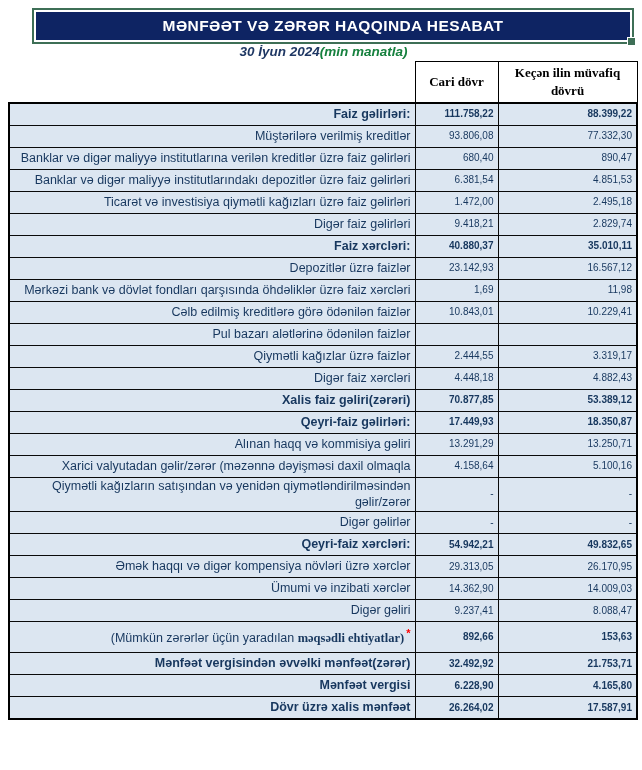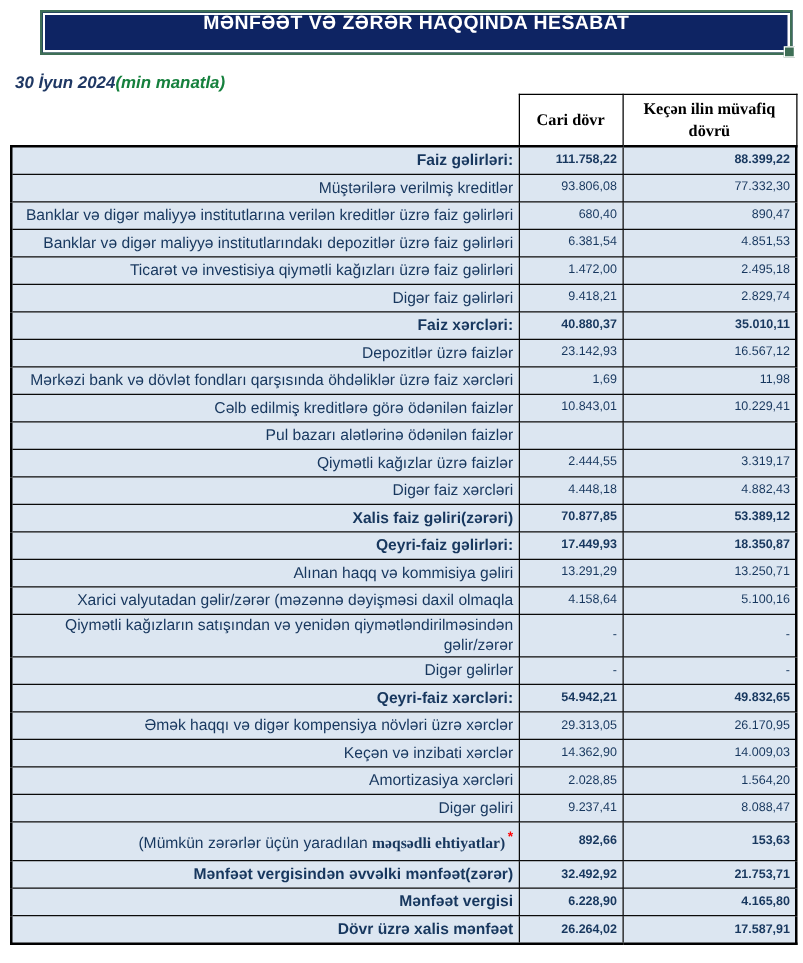--- a/index.html
+++ b/index.html
@@ -13,36 +13,36 @@
   .page { padding: 8px 7px 0 8px; }
 
   
   .title-bar {
     position: relative;
     margin: 0 1px 0 24px;
     background: #0e2463;
     border: 2px solid #3e6f56;
     box-shadow: inset 0 0 0 2px #ffffff;
     height: 32px;
-    display: flex; align-items: flex-start; justify-content: center;
+    display: flex; align-items: center; justify-content: center;
   }
   .title-bar .title-text {
     color: #ffffff; font-weight: bold; font-size: 15.5px;
     letter-spacing: 0.4px; white-space: pre;
   }
   .title-handle {
     position: absolute; right: -4px; bottom: -4px;
     width: 7px; height: 7px;
     background: #3e6f56; border: 1px solid #ffffff;
   }
 
   
   .subheader {
-    display: flex; justify-content: flex-start; align-items: flex-end;
-    margin: 14px 0 2px 4px;
+    display: flex; justify-content: center; align-items: flex-end;
+    margin: 0 0 2px 4px;
   }
   .subheader .date {
     color: #1f3864; font-weight: bold; font-style: italic; font-size: 13.5px;
   }
   .subheader .unit {
     color: #15803d; font-weight: bold; font-style: italic; font-size: 13.5px;
   }
 
   
   table.report {
@@ -221,28 +221,23 @@
     <td class="lab"><span class="label-main">Qeyri-faiz xərcləri:</span><span class="label-serif"></span></td>
     <td class="num cur">54.942,21</td>
     <td class="num prev">49.832,65</td>
   </tr>
         <tr>
     <td class="lab"><span class="label-main">Əmək haqqı və digər kompensiya növləri üzrə xərclər</span><span class="label-serif"></span></td>
     <td class="num cur">29.313,05</td>
     <td class="num prev">26.170,95</td>
   </tr>
         <tr>
-    <td class="lab"><span class="label-main">Keçən və inzibati xərclər</span><span class="label-serif"></span></td>
+    <td class="lab"><span class="label-main">Ümumi və inzibati xərclər</span><span class="label-serif"></span></td>
     <td class="num cur">14.362,90</td>
     <td class="num prev">14.009,03</td>
-  </tr>
-        <tr>
-    <td class="lab"><span class="label-main">Amortizasiya xərcləri</span><span class="label-serif"></span></td>
-    <td class="num cur">2.028,85</td>
-    <td class="num prev">1.564,20</td>
   </tr>
         <tr>
     <td class="lab"><span class="label-main">Digər gəliri</span><span class="label-serif"></span></td>
     <td class="num cur">9.237,41</td>
     <td class="num prev">8.088,47</td>
   </tr>
         <tr class="tall">
     <td class="lab"><span class="label-main">(Mümkün zərərlər üçün yaradılan </span><span class="label-serif">məqsədli ehtiyatlar)</span><sup class="ast">*</sup></td>
     <td class="num cur" style="font-weight: bold;">892,66</td>
     <td class="num prev" style="font-weight: bold;">153,63</td>

